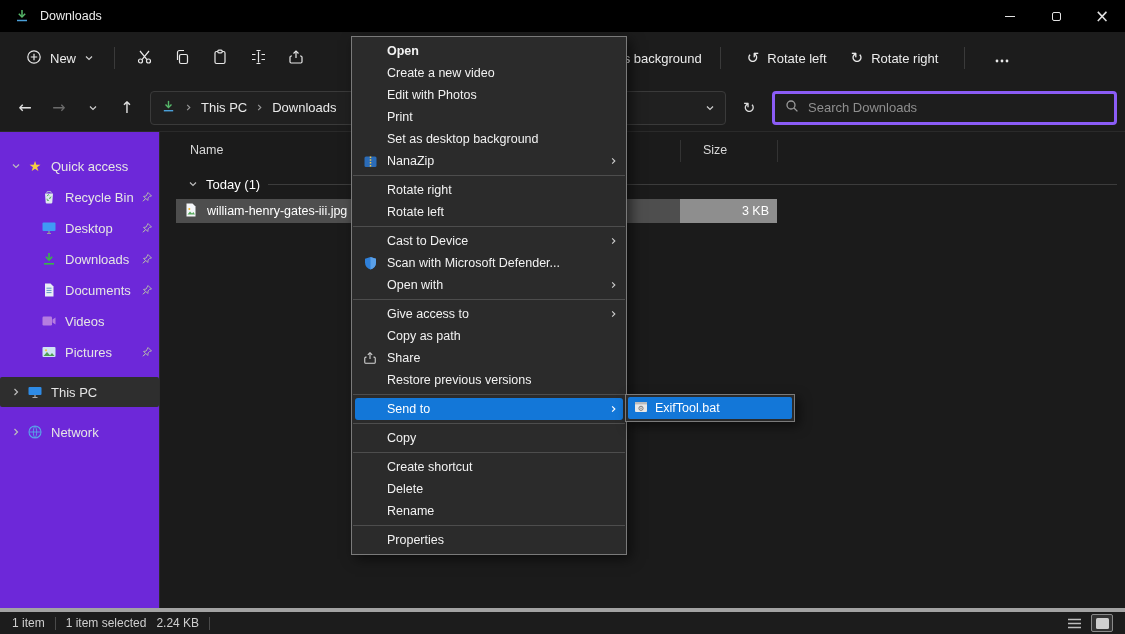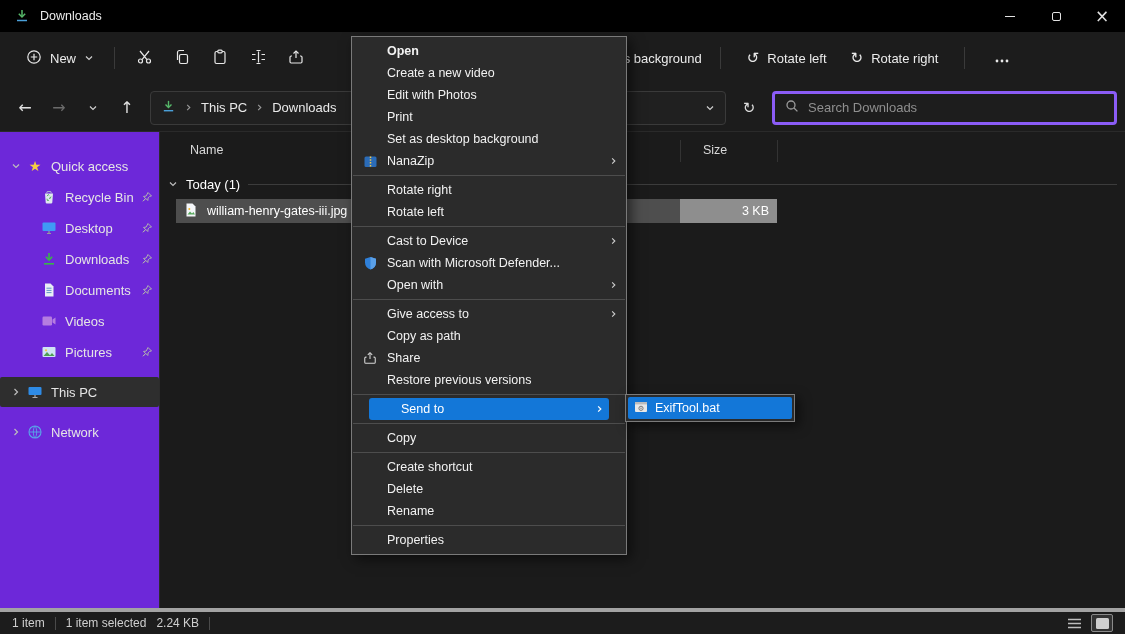--- a/index.html
+++ b/index.html
@@ -50,41 +50,41 @@
   .srow .pin{margin-left:auto;display:flex;flex:none;}
   .srow.child{padding-left:38px;}
   .srow.sel{background:#2e2e2e;}
   .srow.gap{margin-top:10px;}
   .star{color:#f5ce42;font-size:14px;line-height:1;}
 
   .main{flex:1;position:relative;background:#1b1b1b;min-width:0;}
   .hname{position:absolute;left:30px;top:11px;font-size:12.5px;color:#d8d8d8;}
   .hsize{position:absolute;left:543px;top:11px;font-size:12.5px;color:#d8d8d8;}
   .cdiv{position:absolute;top:8px;height:22px;width:1px;background:#333;}
-  .grouprow{position:absolute;top:40px;left:8px;right:8px;height:24px;display:flex;align-items:center;gap:8px;}
+  .grouprow{position:absolute;top:40px;left:28px;right:8px;height:24px;display:flex;align-items:center;gap:8px;}
   .glbl{font-size:13px;color:#ffffff;white-space:nowrap;}
   .gline{flex:1;height:1px;background:#3c3c3c;}
   .filerow{position:absolute;top:67px;left:16px;height:24px;display:flex;}
   .cell-name{width:504px;background:#4e4e4e;display:flex;align-items:center;gap:8px;padding:0 7px;font-size:12.5px;color:#ffffff;}
   .cell-size{width:97px;background:#8e8e8e;display:flex;align-items:center;justify-content:flex-end;padding:0 8px;font-size:12.5px;color:#ffffff;}
 
   
   .statusbar{flex:0 0 26px;height:26px;display:flex;align-items:center;padding:0 12px;gap:10px;font-size:12px;color:#cfcfcf;border-top:4px solid #a3a3a3;background:#1c1c1c;}
   .sdiv{width:1px;height:13px;background:#4a4a4a;}
   .view-group{margin-left:auto;display:flex;gap:6px;align-items:center;}
   .viewbtn{width:22px;height:18px;display:flex;align-items:center;justify-content:center;background:transparent;border:1px solid transparent;border-radius:2px;}
   .viewbtn.active{border-color:#8a8a8a;background:#333;}
 
   
   .ctxmenu{position:absolute;left:351px;top:36px;width:276px;background:#2b2b2b;border:1px solid #7a7a7a;box-shadow:4px 4px 12px rgba(0,0,0,.55);padding:3px 0;z-index:20;}
   .mi{position:relative;height:22px;display:flex;align-items:center;padding-left:35px;font-size:12.5px;color:#f2f2f2;}
   .mi.bold .mlbl{font-weight:bold;}
   .mi .ic{position:absolute;left:10px;top:50%;transform:translateY(-50%);width:16px;height:16px;display:flex;align-items:center;justify-content:center;}
   .mi .arr{position:absolute;right:8px;top:50%;transform:translateY(-50%);display:flex;}
-  .mi.hl{background:#1377d8;margin:0 17px;padding-left:32px;border-radius:3px;color:#fff;}
+  .mi.hl{background:#1377d8;margin:0 3px;padding-left:32px;border-radius:3px;color:#fff;}
   .mi.hl .arr{right:5px;}
   .msep{height:1px;background:#4d4d4d;margin:3px 1px;}
 
   
   .submenu{position:absolute;left:625px;top:394px;width:170px;background:#2b2b2b;border:1px solid #7a7a7a;box-shadow:4px 4px 12px rgba(0,0,0,.55);padding:2px;z-index:30;}
   .smi{height:22px;background:#1377d8;border-radius:2px;display:flex;align-items:center;gap:7px;padding:0 6px;font-size:12.5px;color:#ffffff;}
 </style>
 </head>
 <body>
 

